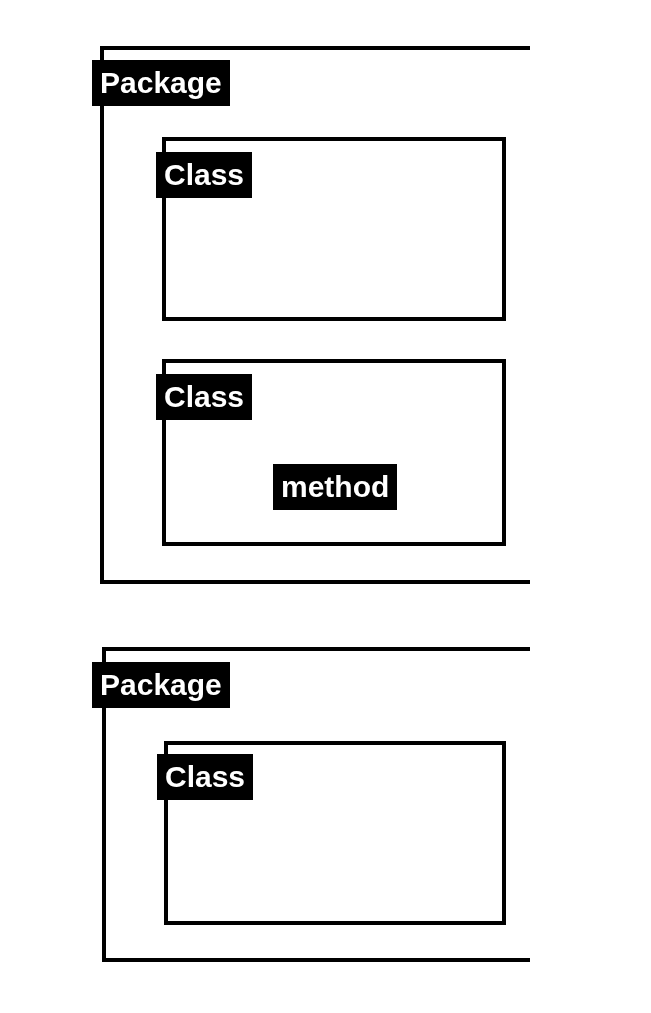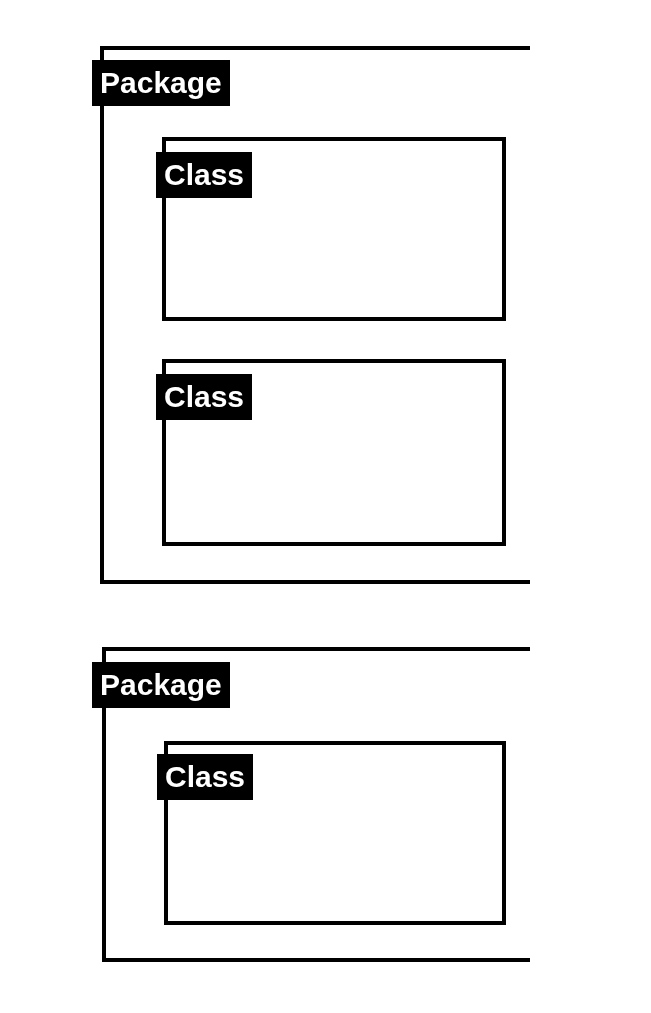--- a/index.html
+++ b/index.html
@@ -52,20 +52,21 @@
 <div class="diagram">
 
   <div class="box pkg1"></div>
   <div class="tag pkg1-label">Package</div>
 
   <div class="box cls1"></div>
   <div class="tag cls1-label">Class</div>
 
   <div class="box cls2"></div>
   <div class="tag cls2-label">Class</div>
+  <div class="tag met-label">method</div>
 
   <div class="box pkg2"></div>
   <div class="tag pkg2-label">Package</div>
 
   <div class="box cls3"></div>
   <div class="tag cls3-label">Class</div>
 
 </div>
 
 </body></html>

